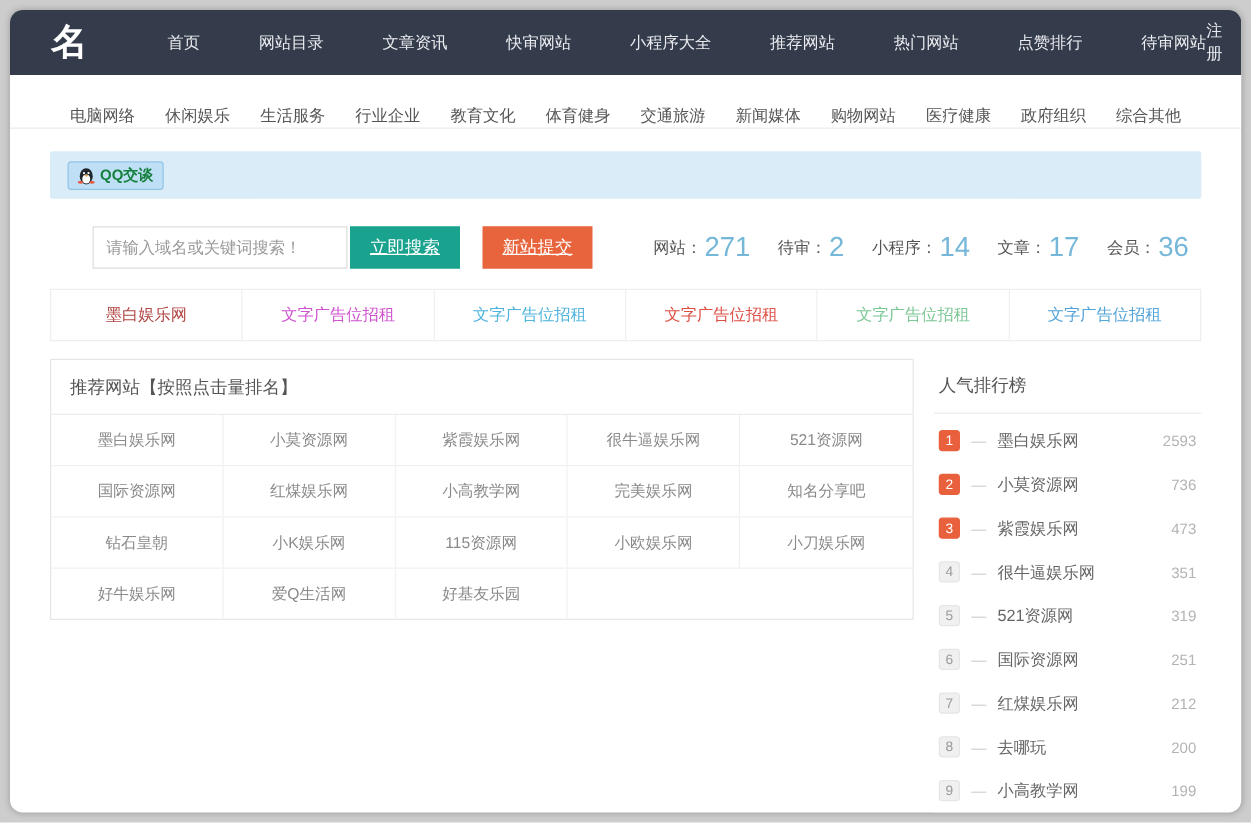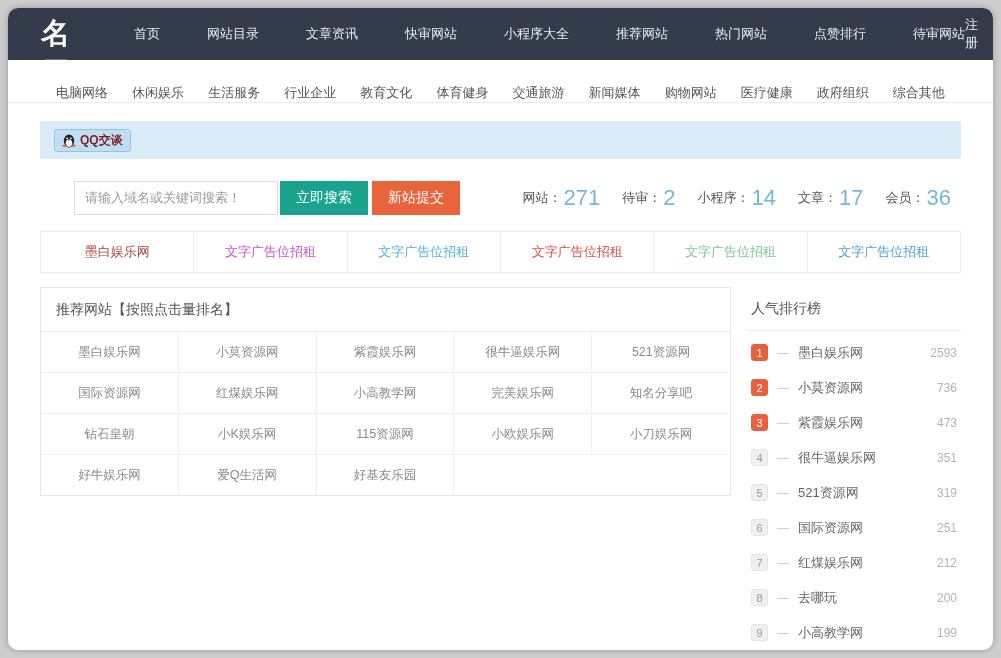--- a/index.html
+++ b/index.html
@@ -32,34 +32,34 @@
   
   .notice{
     margin:18px 32px 0;height:38px;background:#d9ecf8;border-radius:2px;
     display:flex;align-items:center;padding:0 14px;gap:10px;
   }
   .notice-text{color:#4a86ab;font-size:13px;white-space:nowrap;}
   .qq{
     display:inline-flex;align-items:center;gap:4px;background:#bedff5;
     border:1px solid #93c4e6;border-radius:3px;padding:2px 7px;cursor:pointer;
   }
-  .qq span{color:#7f1d1d;font-size:12px;font-weight:bold;}
+  .qq span{color:#15803d;font-size:12px;font-weight:bold;}
   
   .searchrow{margin:22px 32px 0;display:flex;align-items:center;padding-left:14px;}
   .searchrow input{
     width:182px;height:32px;border:1px solid #dddddd;padding:0 10px;
     font-size:13px;color:#0f766e;outline:none;font-family:Liberation Mono, monospace;margin-left:20px;
   }
   .searchrow input::placeholder{color:#9a9a9a;}
   .btn{
     height:34px;border:none;color:#fff;font-size:14px;padding:0 16px;
-    cursor:pointer;font-family:inherit;
+    cursor:pointer;font-family:inherit;text-decoration:underline;
   }
   .btn.teal{background:#19a28e;margin-left:2px;}
-  .btn.orange{background:#e8643d;margin-left:4px;}
+  .btn.orange{background:#e8643d;margin-left:18px;}
   .stats{margin-left:auto;display:flex;align-items:center;gap:22px;padding-right:10px;}
   .stat{display:flex;align-items:center;}
   .stat .lb{color:#555;font-size:13px;}
   .stat .val{color:#74b7d8;font-size:22px;margin-left:2px;}
   
   .ads{
     margin:16px 32px 0;height:40px;border:1px solid #eeeeee;display:flex;background:#fff;
   }
   .ads a{
     flex:1;display:flex;align-items:center;justify-content:center;

